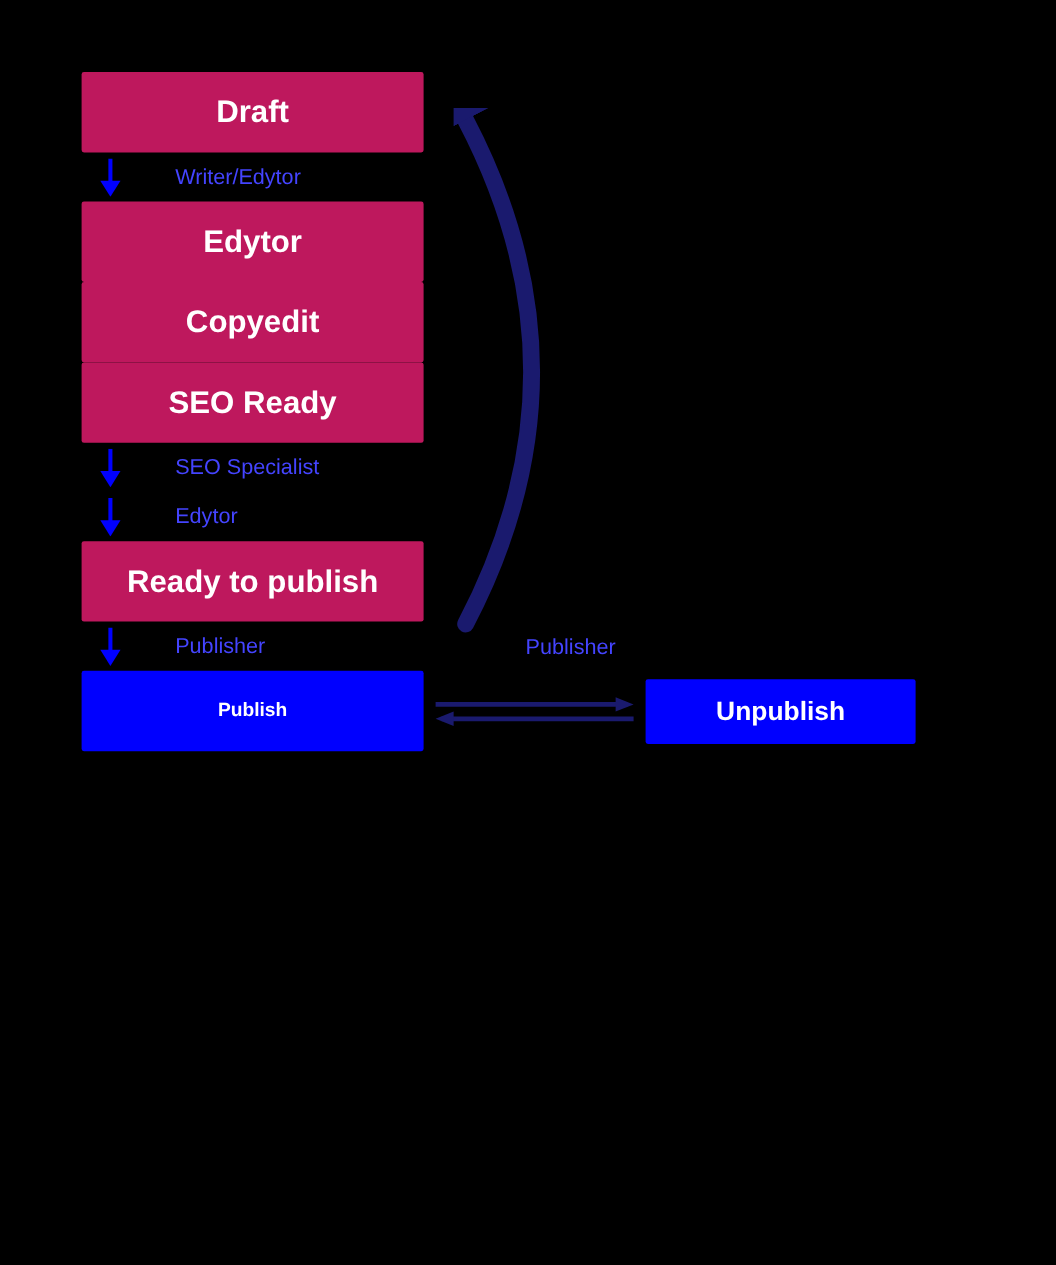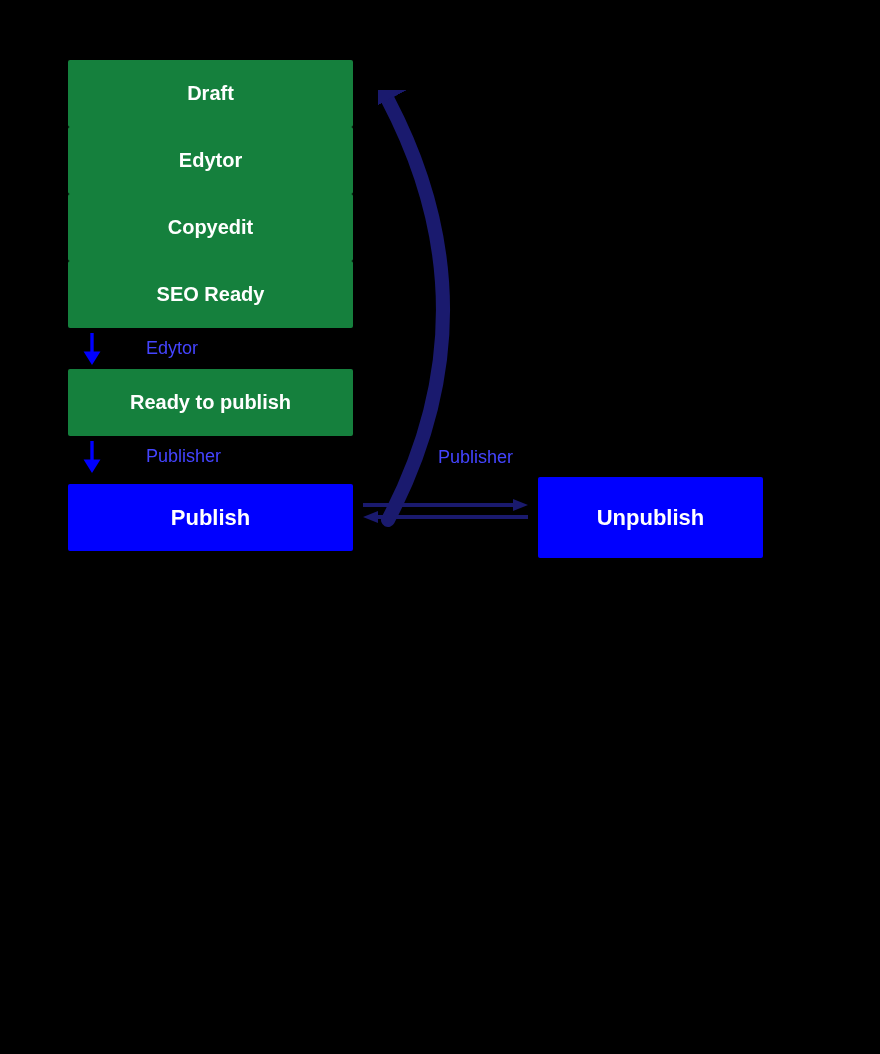--- a/index.html
+++ b/index.html
@@ -20,24 +20,24 @@
     }
 
     .flow-left {
       display: flex;
       flex-direction: column;
       align-items: flex-start;
       width: 285px;
     }
 
     .state-box {
-      background: #15803d;
+      background: #be185d;
       color: #fff;
       font-weight: bold;
-      font-size: 20px;
+      font-size: 26px;
       text-align: center;
       width: 285px;
       height: 67px;
       display: flex;
       align-items: center;
       justify-content: center;
       border-radius: 2px;
     }
 
     .role-label {
@@ -65,38 +65,38 @@
       align-items: center;
       gap: 0;
       margin-top: 0;
       position: relative;
     }
 
     .publish-box {
       background: #0000ff;
       color: #fff;
       font-weight: bold;
-      font-size: 22px;
+      font-size: 16px;
       text-align: right;
       width: 285px;
       height: 67px;
       display: flex;
       align-items: center;
       justify-content: center;
       border-radius: 2px;
     }
 
     .unpublish-box {
       background: #0000ff;
       color: #fff;
       font-weight: bold;
       font-size: 22px;
       text-align: center;
       width: 225px;
-      height: 81px;
+      height: 54px;
       display: flex;
       align-items: center;
       justify-content: center;
       border-radius: 2px;
       margin-left: 185px;
     }
 
     .publisher-label-center {
       color: #4444ff;
       font-size: 18px;
@@ -138,29 +138,47 @@
         <polygon points="0 0, 10 3.5, 0 7" fill="#1a1a6e"></polygon>
       </marker>
     </defs>
     <path d="M 10 430 Q 120 220, 10 10" fill="none" stroke="#1a1a6e" stroke-width="14" stroke-linecap="round" marker-end="url(#arrowhead)"></path>
   </svg>
 
   <div class="flow-left">
 
     <div class="state-box">Draft</div>
 
+    <div class="role-row">
+      <div class="arrow-down">
+        <svg viewBox="0 0 28 38" xmlns="http://www.w3.org/2000/svg">
+          <line x1="14" y1="0" x2="14" y2="28" stroke="#0000ff" stroke-width="4"></line>
+          <polygon points="4,22 14,38 24,22" fill="#0000ff"></polygon>
+        </svg>
+      </div>
+      <span class="role-label">Writer/Edytor</span>
+    </div>
 
     <div class="state-box">Edytor</div>
 
 
     <div class="state-box">Copyedit</div>
 
 
     <div class="state-box">SEO Ready</div>
 
+    <div class="role-row">
+      <div class="arrow-down">
+        <svg viewBox="0 0 28 38" xmlns="http://www.w3.org/2000/svg">
+          <line x1="14" y1="0" x2="14" y2="28" stroke="#0000ff" stroke-width="4"></line>
+          <polygon points="4,22 14,38 24,22" fill="#0000ff"></polygon>
+        </svg>
+      </div>
+      <span class="role-label">SEO Specialist</span>
+    </div>
 
 
     <div class="role-row">
       <div class="arrow-down">
         <svg viewBox="0 0 28 38" xmlns="http://www.w3.org/2000/svg">
           <line x1="14" y1="0" x2="14" y2="28" stroke="#0000ff" stroke-width="4"></line>
           <polygon points="4,22 14,38 24,22" fill="#0000ff"></polygon>
         </svg>
       </div>
       <span class="role-label">Edytor</span>

